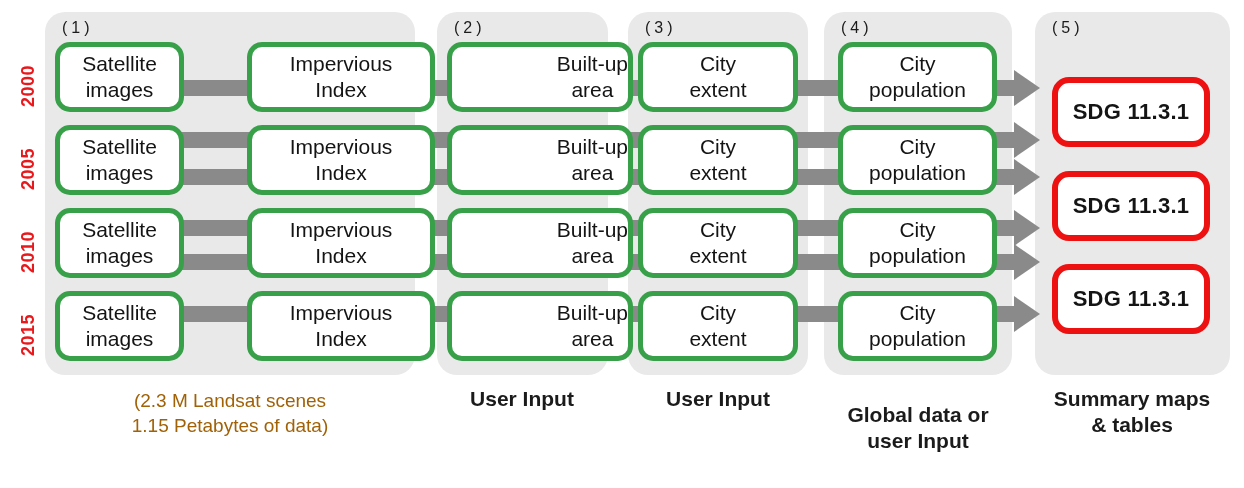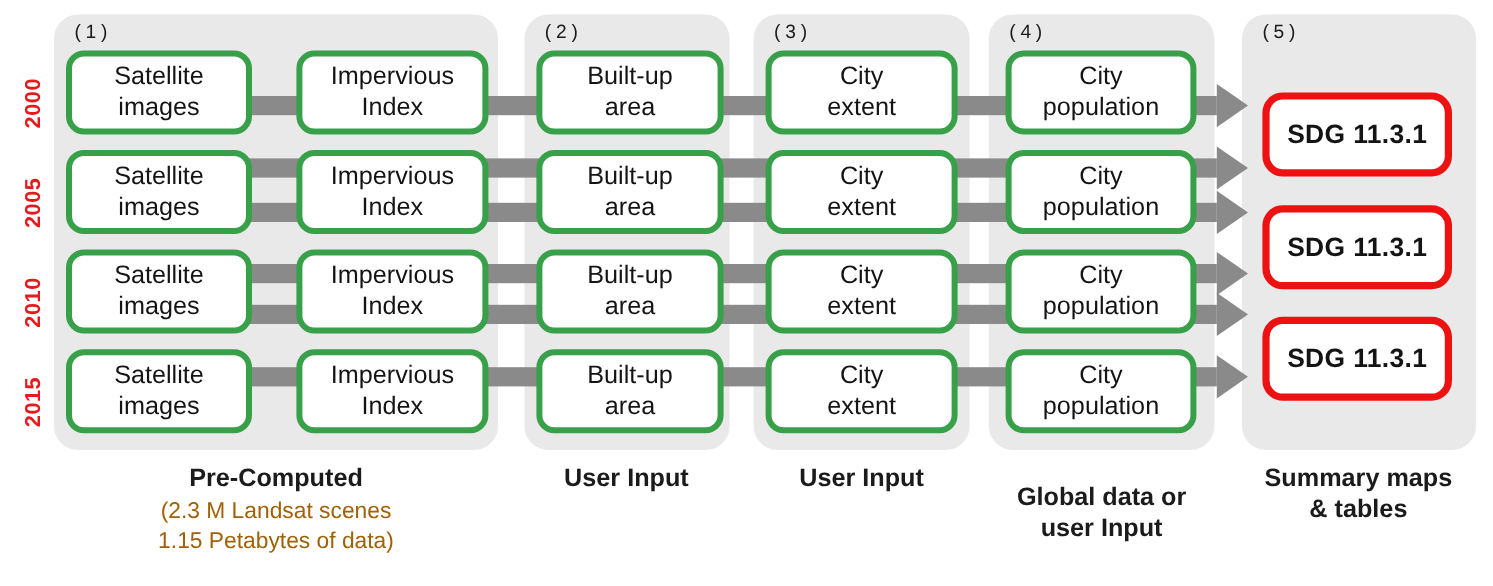--- a/index.html
+++ b/index.html
@@ -20,23 +20,23 @@
   .l0{top:80px;}  .l1{top:132px;} .l2{top:169px;}
   .l3{top:220px;} .l4{top:254px;} .l5{top:306px;}
   .ah{position:absolute;left:1014px;width:0;height:0;z-index:2;
       border-left:26px solid #8a8a8a;border-top:18px solid transparent;border-bottom:18px solid transparent;}
   .a0{top:70px;}  .a1{top:122px;} .a2{top:159px;}
   .a3{top:210px;} .a4{top:244px;} .a5{top:296px;}
   
   .gbox{position:absolute;height:70px;background:#ffffff;border:5px solid #39a04a;border-radius:15px;
         box-sizing:border-box;display:flex;align-items:center;justify-content:center;z-index:3;}
   .gbox .lbl{font-size:21px;line-height:1.25;color:#141414;text-align:center;white-space:pre-line;font-weight:500;}
-  .c0{left:55px;width:155px;}
-  .c1{left:247px;width:160px;}
-  .c2{left:447px;width:156px;}
+  .c0{left:55px;width:129px;}
+  .c1{left:247px;width:188px;}
+  .c2{left:447px;width:186px;justify-content:flex-end;}
   .c3{left:638px;width:160px;}
   .c4{left:838px;width:159px;}
   .r0{top:42px;} .r1{top:125px;} .r2{top:208px;} .r3{top:291px;}
   
   .sdgbox{position:absolute;left:1052px;width:158px;height:70px;background:#ffffff;border:6px solid #ee1111;
           border-radius:17px;box-sizing:border-box;display:flex;align-items:center;justify-content:center;z-index:3;text-align:right;}
   .sdgbox .lbl{font-size:22px;font-weight:700;color:#141414;letter-spacing:0.3px;}
   .s0{top:77px;} .s1{top:171px;} .s2{top:264px;}
   
   .year{position:absolute;left:28px;transform:translate(-50%,-50%) rotate(-90deg);
@@ -175,21 +175,20 @@
       <span class="lbl">SDG 11.3.1</span>
     </div>
   <div class="sdgbox s1">
       <span class="lbl">SDG 11.3.1</span>
     </div>
   <div class="sdgbox s2">
       <span class="lbl">SDG 11.3.1</span>
     </div>
 
   <div class="caption k0">
-    <div class="cap-main">Pre-Computed</div>
     <div class="cap-sub">(2.3 M Landsat scenes
 1.15 Petabytes of data)</div>
   </div>
   <div class="caption k1">
     <div class="cap-main">User Input</div>
   </div>
   <div class="caption k2">
     <div class="cap-main">User Input</div>
   </div>
   <div class="caption k3">

